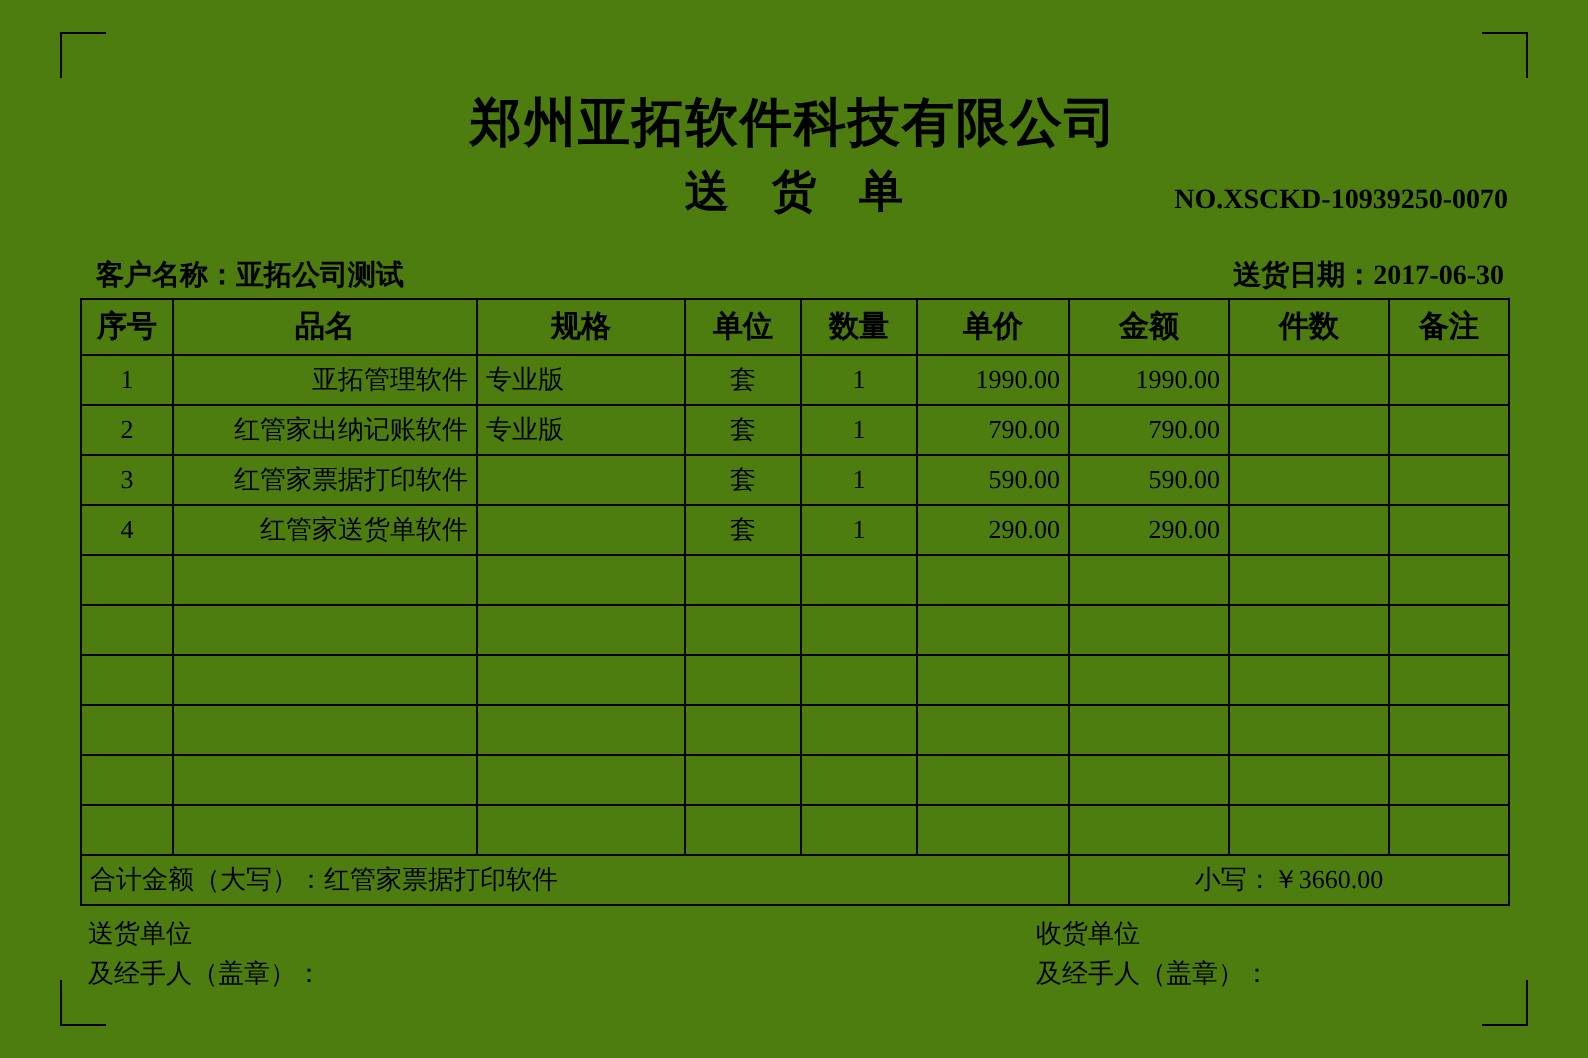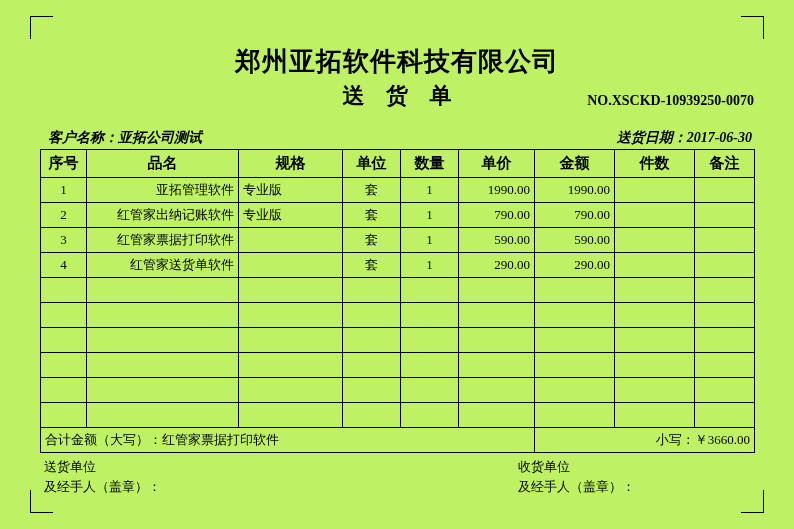--- a/index.html
+++ b/index.html
@@ -10,21 +10,21 @@
   body {
     width: 794px;
     height: 529px;
     font-family: "Liberation Sans", sans-serif;
     color: #000;
   }
   #page {
     position: relative;
     width: 794px;
     height: 529px;
-    background: #bef264;
+    background: #4d7c0f;
     box-sizing: border-box;
     overflow: hidden;
   }
   
   .crop {
     position: absolute;
     width: 22px;
     height: 22px;
   }
   .crop.tl { left: 30px; top: 16px; border-left: 1px solid #000; border-top: 1px solid #000; }
@@ -65,21 +65,20 @@
     bottom: 2px;
     font-family: "Liberation Serif", serif;
     font-weight: bold;
     font-size: 14px;
   }
   .meta-row {
     position: relative;
     height: 26px;
     margin-top: 10px;
     margin-bottom: 2px;
-    font-style: italic;
   }
   .cust {
     position: absolute;
     left: 8px;
     bottom: 0;
     font-size: 14px;
     font-weight: bold;
     font-family: "Liberation Serif", serif;
   }
   .date {
@@ -121,21 +120,21 @@
   .c-amount { width: 80px; text-align: right; padding-right: 8px; }
   .c-pieces { width: 80px; text-align: center; }
   .c-remark { width: 60px; text-align: center; }
 
   .total-row td {
     height: 28px;
     font-weight: bold;
     font-size: 14px;
   }
   .total-left { text-align: left; padding-left: 8px; }
-  .total-right { text-align: right; padding-left: 8px; }
+  .total-right { text-align: center; padding-left: 8px; }
 
   .footer {
     position: relative;
     margin-top: 4px;
     height: 44px;
     font-family: "Liberation Serif", serif;
     font-size: 13px;
   }
   .foot-block { position: absolute; top: 0; line-height: 20px; }
   .foot-left { left: 4px; }

